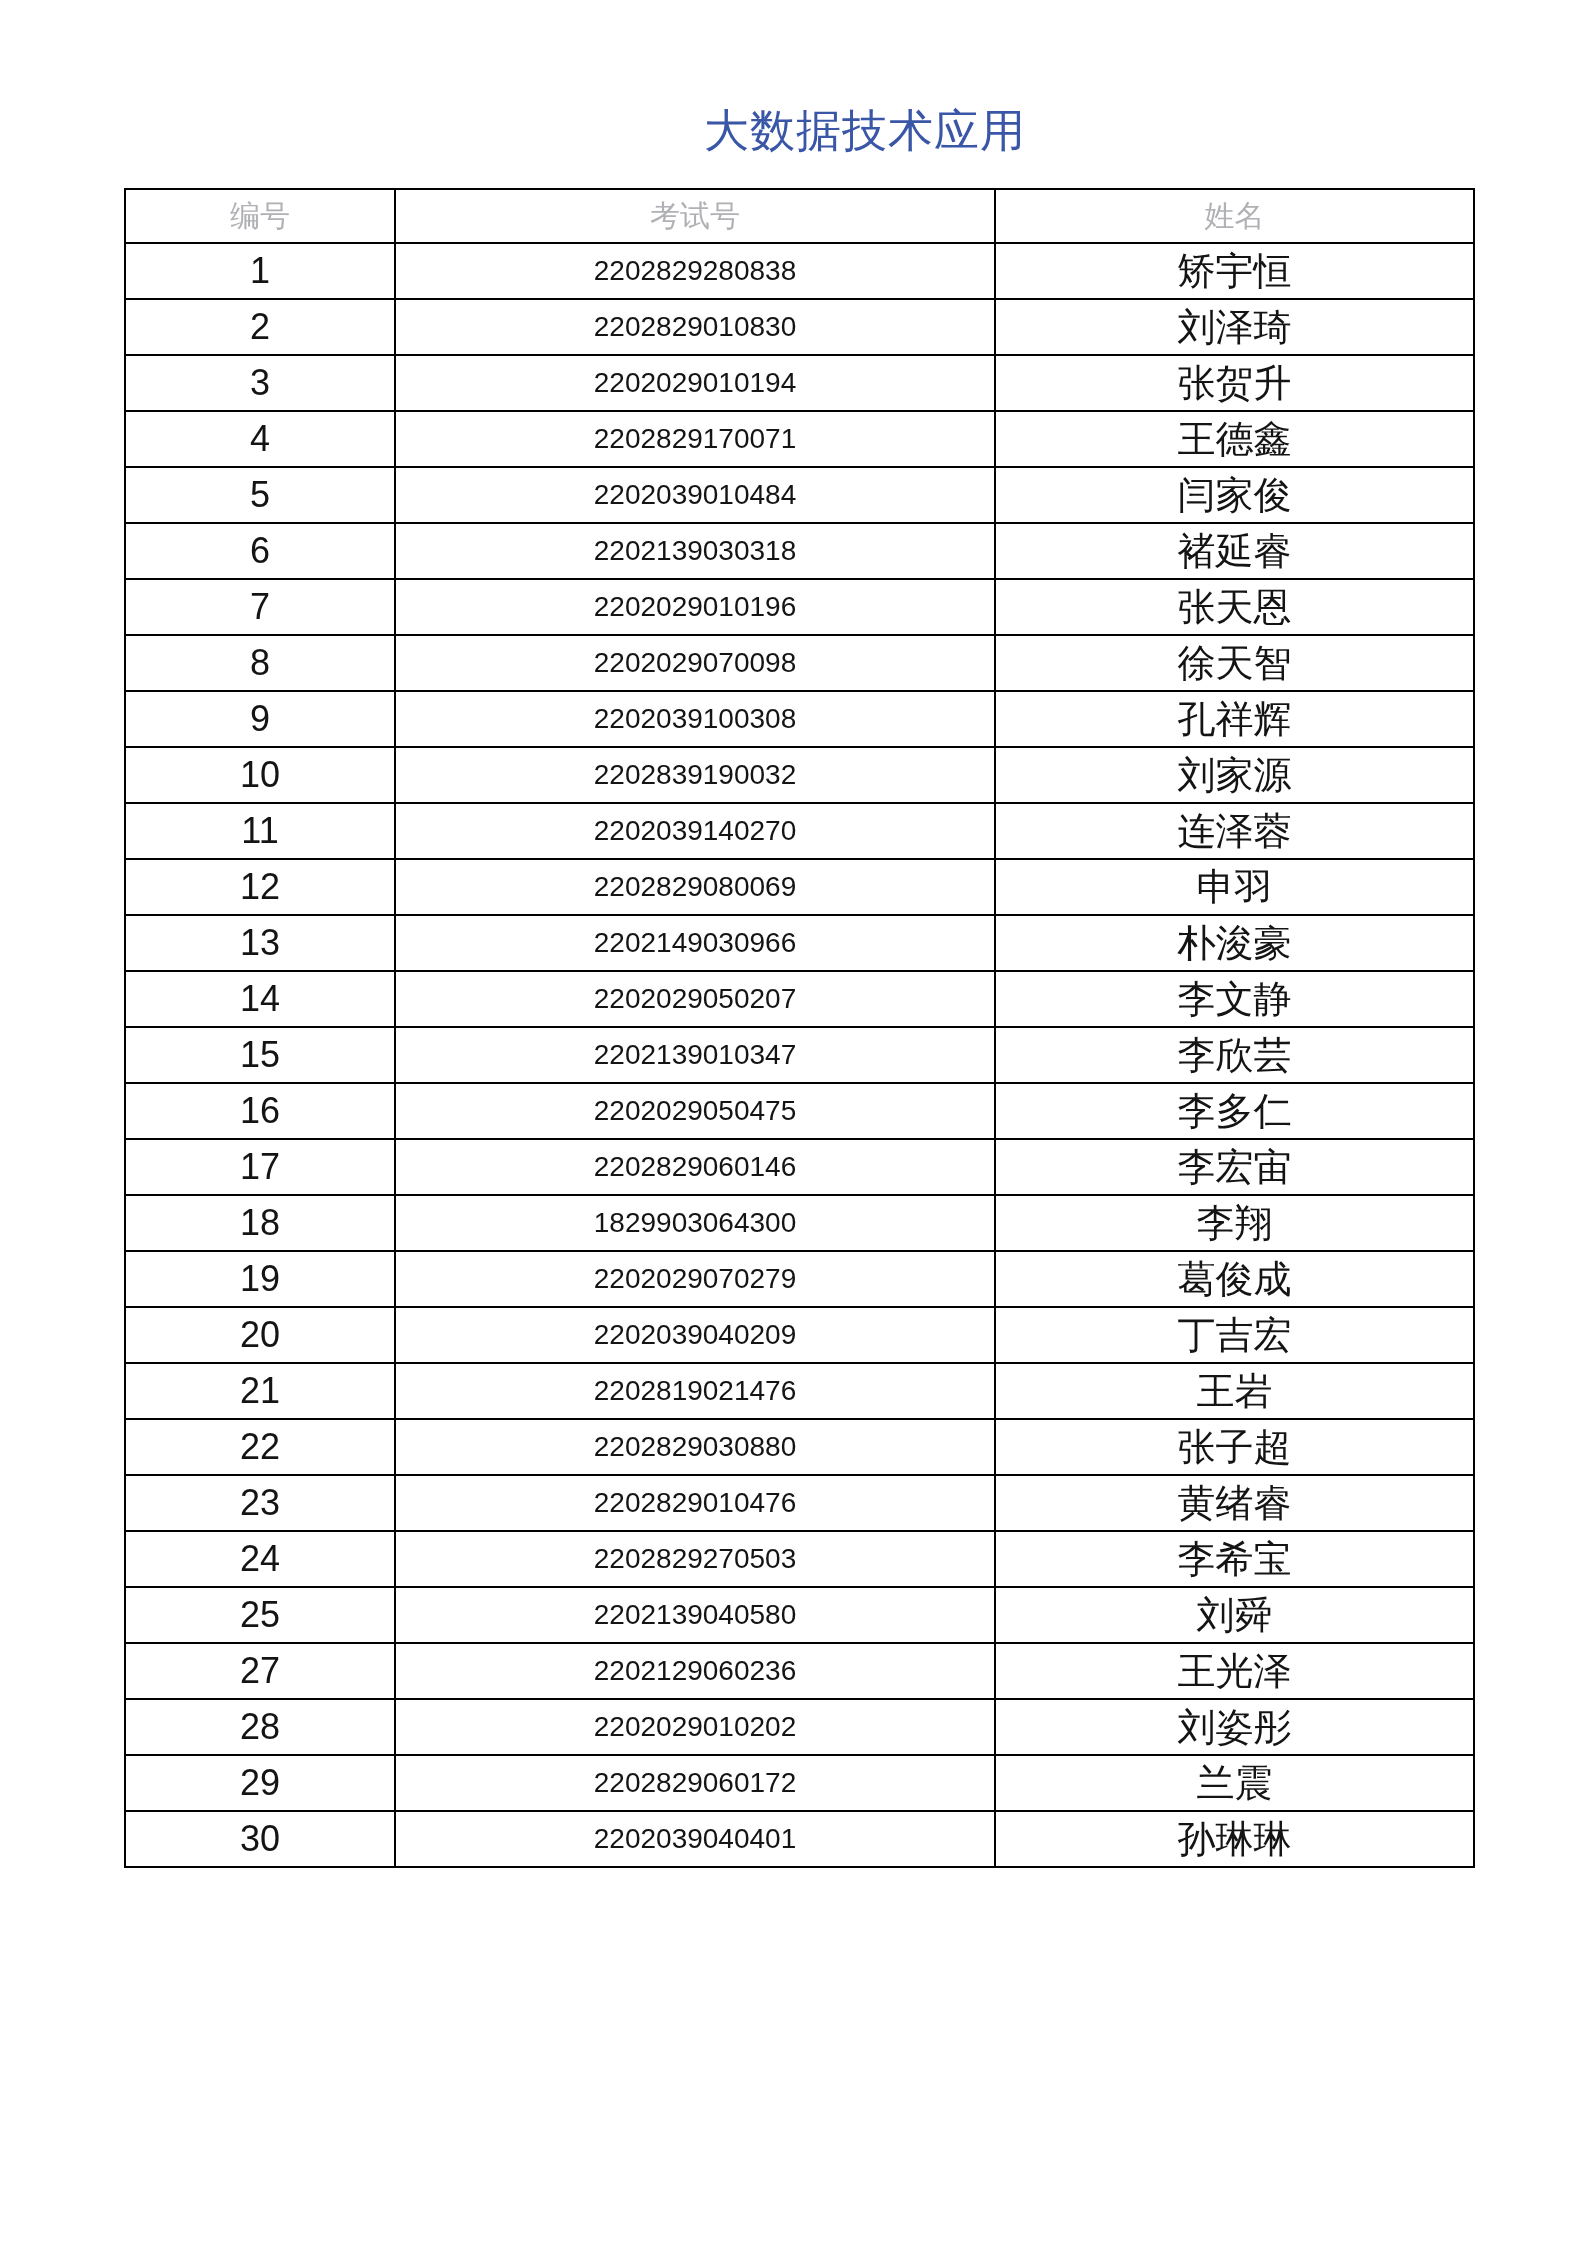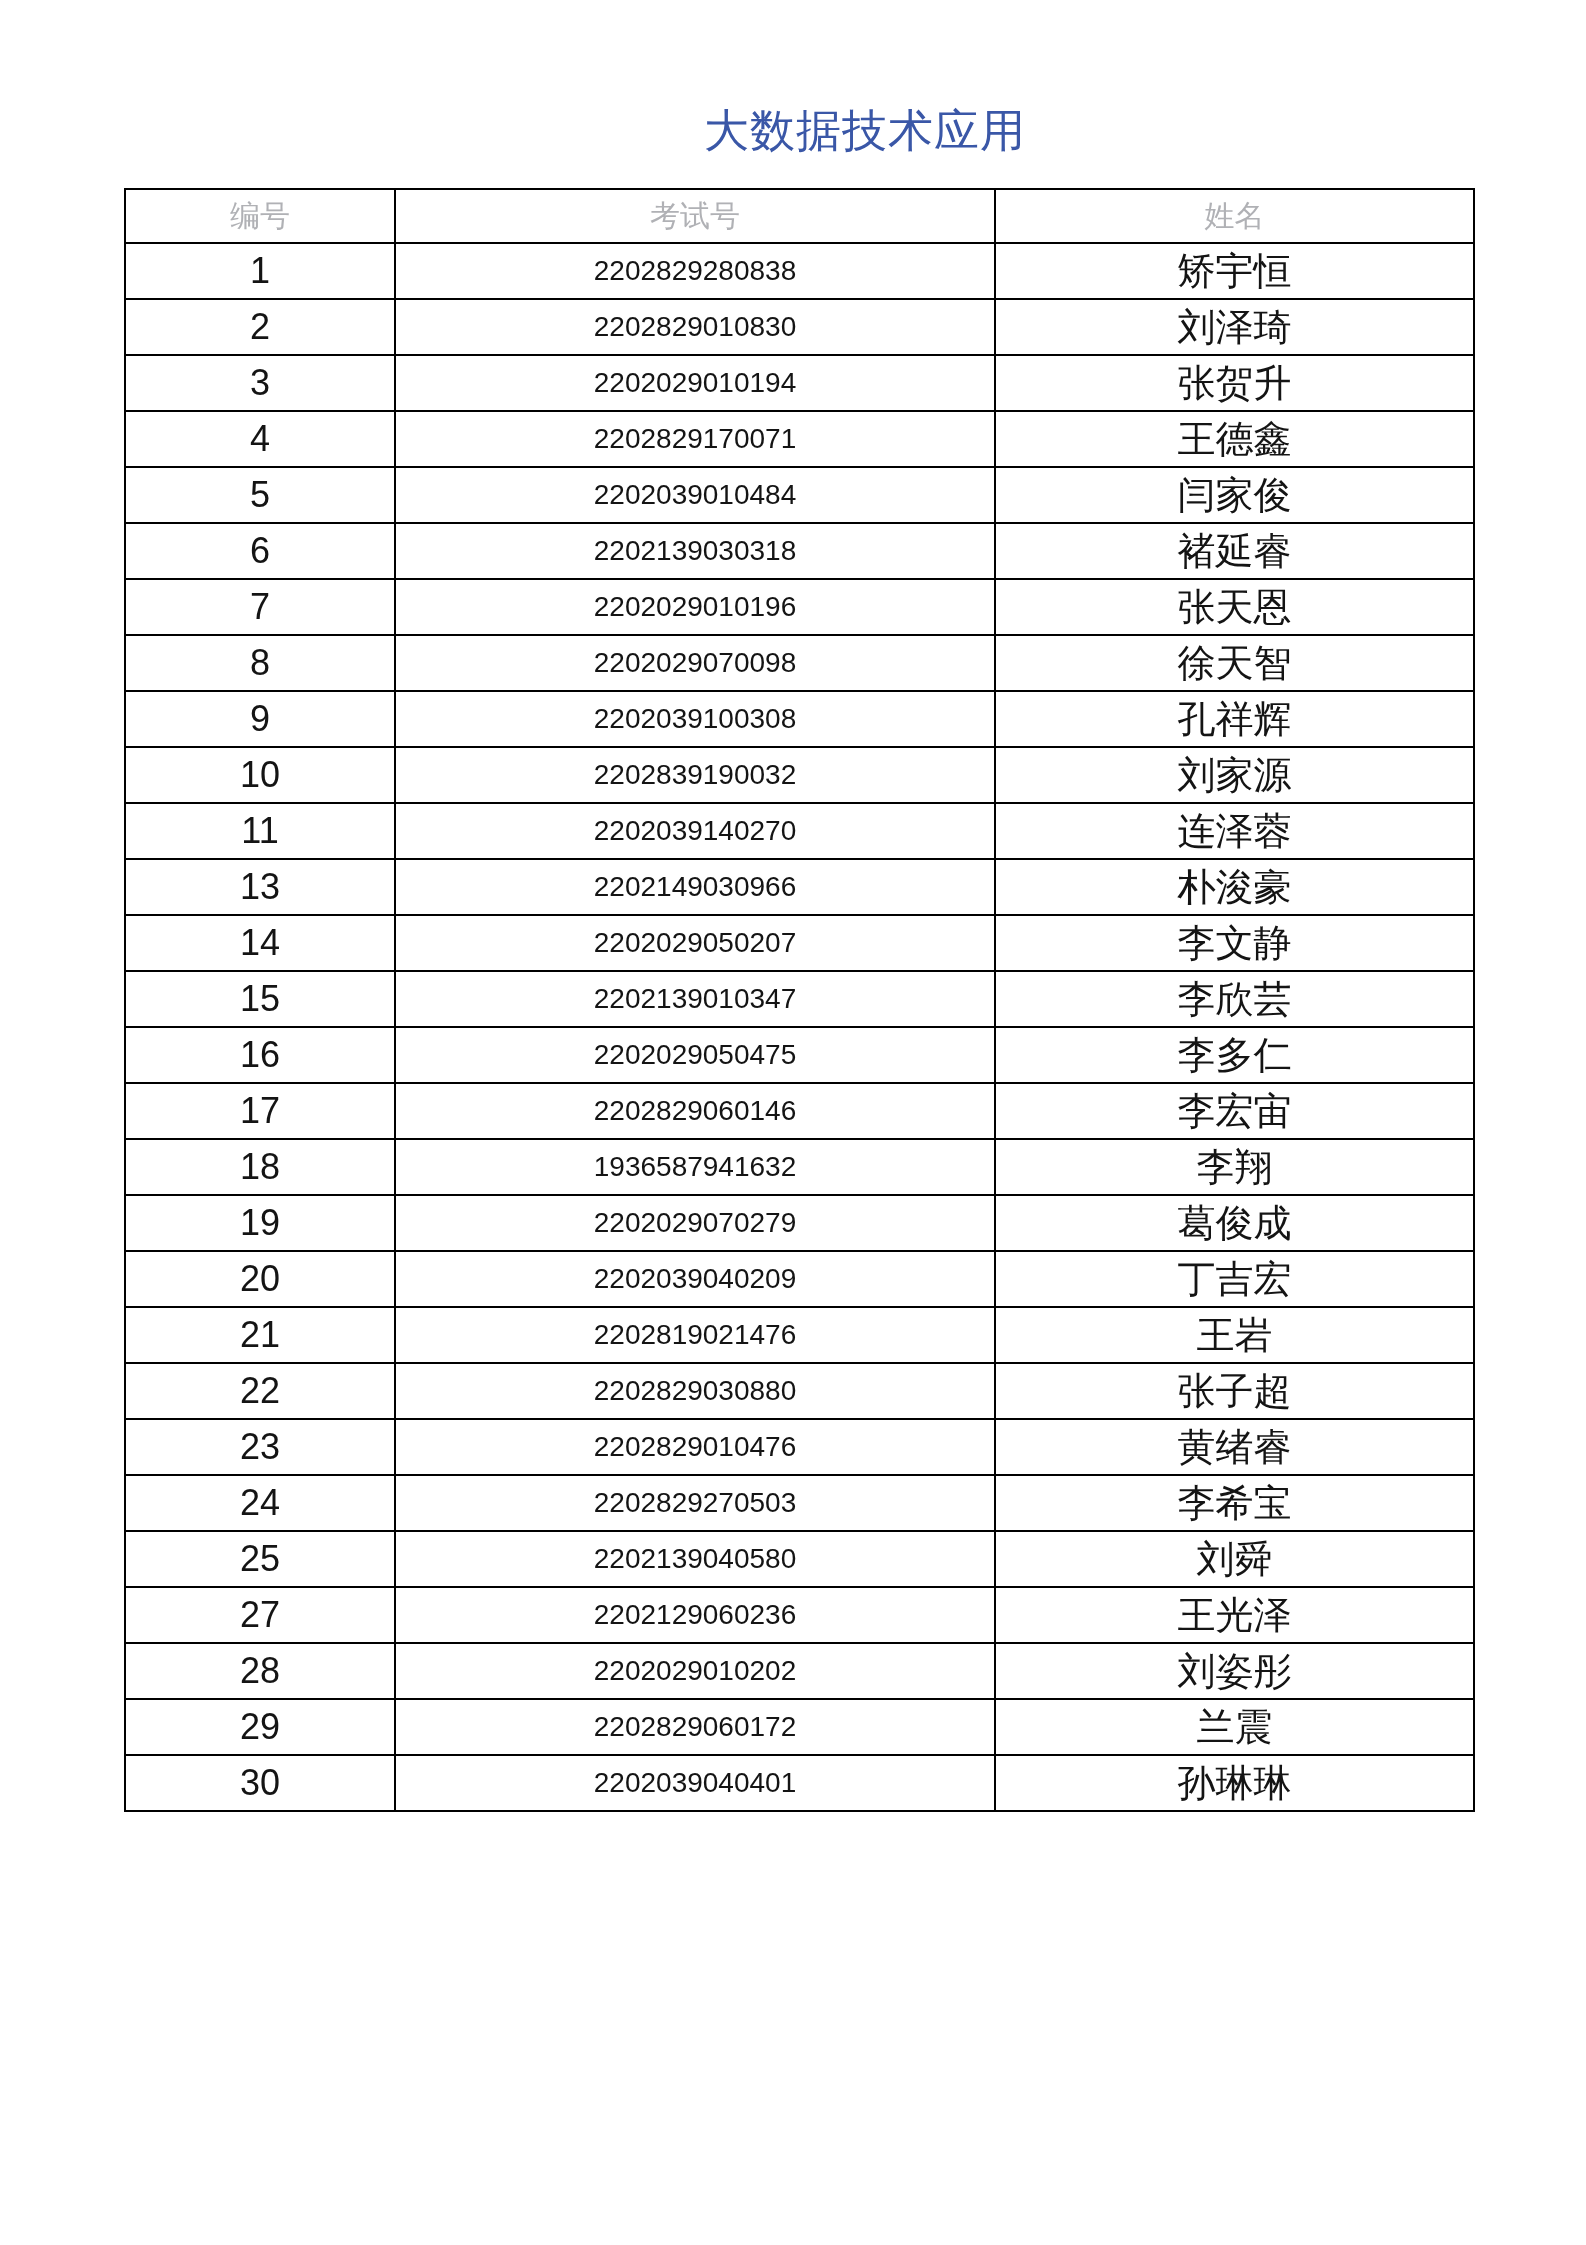--- a/index.html
+++ b/index.html
@@ -145,20 +145,25 @@
         <td class="cell-no">10</td>
         <td class="cell-exam">2202839190032</td>
         <td class="cell-name">刘家源</td>
       </tr>
       <tr>
         <td class="cell-no">11</td>
         <td class="cell-exam">2202039140270</td>
         <td class="cell-name">连泽蓉</td>
       </tr>
       <tr>
+        <td class="cell-no">12</td>
+        <td class="cell-exam">2202829080069</td>
+        <td class="cell-name">申羽</td>
+      </tr>
+      <tr>
         <td class="cell-no">13</td>
         <td class="cell-exam">2202149030966</td>
         <td class="cell-name">朴浚豪</td>
       </tr>
       <tr>
         <td class="cell-no">14</td>
         <td class="cell-exam">2202029050207</td>
         <td class="cell-name">李文静</td>
       </tr>
       <tr>
@@ -171,21 +176,21 @@
         <td class="cell-exam">2202029050475</td>
         <td class="cell-name">李多仁</td>
       </tr>
       <tr>
         <td class="cell-no">17</td>
         <td class="cell-exam">2202829060146</td>
         <td class="cell-name">李宏宙</td>
       </tr>
       <tr>
         <td class="cell-no">18</td>
-        <td class="cell-exam">1936587941632</td>
+        <td class="cell-exam">1829903064300</td>
         <td class="cell-name">李翔</td>
       </tr>
       <tr>
         <td class="cell-no">19</td>
         <td class="cell-exam">2202029070279</td>
         <td class="cell-name">葛俊成</td>
       </tr>
       <tr>
         <td class="cell-no">20</td>
         <td class="cell-exam">2202039040209</td>

